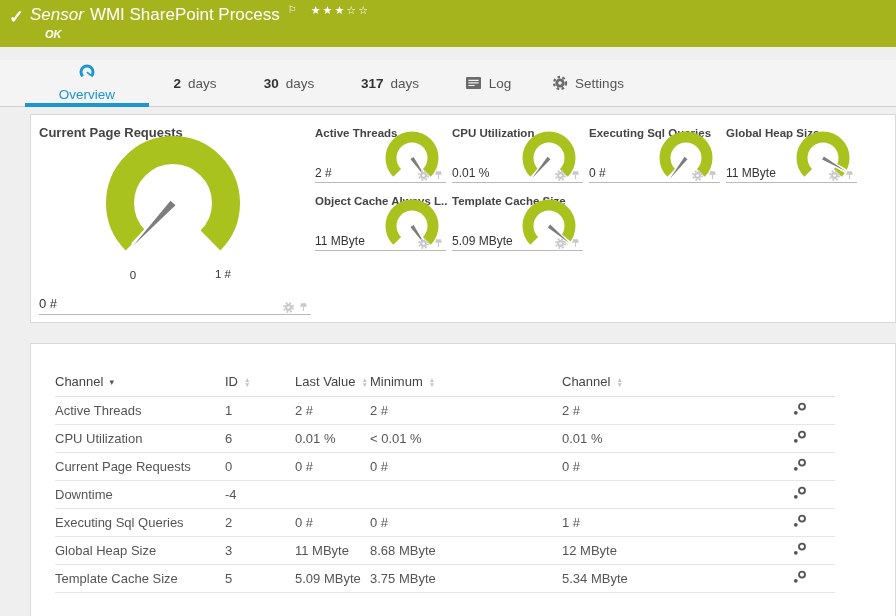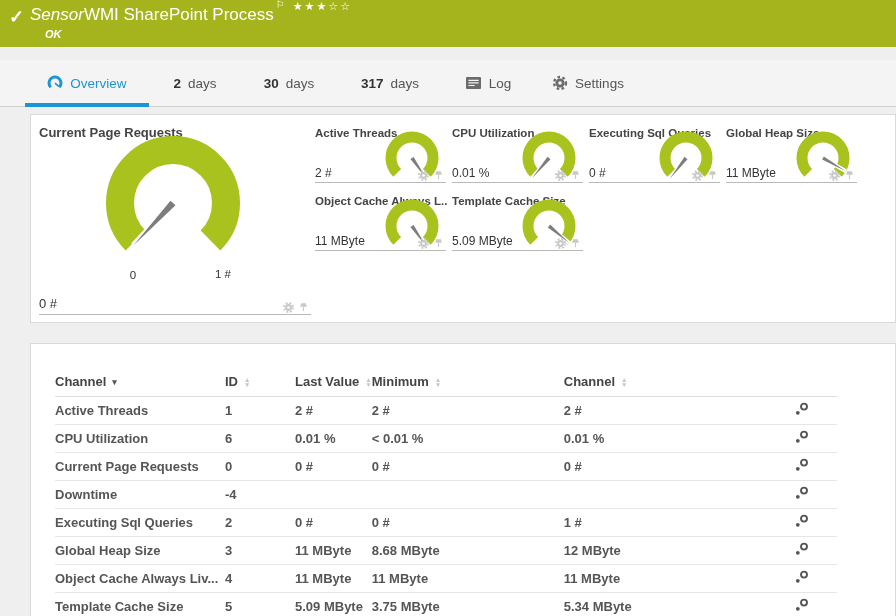--- a/index.html
+++ b/index.html
@@ -4,30 +4,30 @@
 <style>
   html,body{margin:0;padding:0;}
   body{
     width:896px;height:616px;overflow:hidden;position:relative;
     background:#efefef;font-family:"Liberation Sans",sans-serif;
     -webkit-font-smoothing:antialiased;
   }
   
   .topbar{height:47px;background:var(--green,#a5b41c);color:#fff;position:relative;}
   .chk{position:absolute;left:9px;top:6px;font-size:18px;font-weight:bold;}
-  .titleline{position:absolute;left:30px;top:5px;font-size:17px;display:flex;align-items:flex-start;gap:0;white-space:nowrap;}
+  .titleline{position:absolute;left:30px;top:5px;font-size:17px;display:flex;align-items:center;gap:6px;white-space:nowrap;}
   .kind{font-style:italic;}
   .flag{font-size:10px;position:relative;top:-6px;margin-left:2px;}
   .stars{font-size:11px;position:relative;top:-5px;letter-spacing:2px;margin-left:8px;cursor:pointer;}
   .status{position:absolute;left:45px;top:28px;font-size:11px;font-weight:bold;font-style:italic;}
   
   .tabs{margin-top:13px;height:47px;background:#f4f4f4;border-bottom:1px solid #cfcfcf;display:flex;padding-left:25px;box-sizing:border-box;}
   .tab{display:flex;align-items:center;justify-content:center;gap:7px;font-size:13.5px;color:#555;cursor:pointer;position:relative;flex:none;}
   .tab .tnum{font-weight:bold;color:#333;}
-  .tab.active{color:var(--blue,#1b96d3);}
+  .tab.active{color:var(--blue,#1b96d3);flex-direction:column;}
   .tab.active::after{content:'';position:absolute;left:0;right:0;bottom:-1px;height:4px;background:var(--blue,#1b96d3);}
   .tab svg{flex:none;}
   
   .panel{background:#fff;border:1px solid #d9d9d9;margin-left:30px;box-sizing:border-box;}
   .gaugepanel{margin-top:7px;height:209px;display:flex;}
   
   .biggauge{width:284px;position:relative;padding:10px 8px 0 8px;box-sizing:border-box;flex:none;}
   .bgtitle{font-size:13px;font-weight:bold;color:#444;}
   .biggauge > svg{display:block;margin:-9px auto 0 auto;}
   .bgbottom{position:absolute;left:8px;right:4px;bottom:7px;height:20px;border-bottom:1px solid #b9b9b9;font-size:13px;color:#333;}
@@ -37,21 +37,21 @@
   
   .smallgauges{flex:1;padding-top:12px;display:grid;grid-template-columns:repeat(4,135px);grid-auto-rows:68px;column-gap:2px;}
   .sg{position:relative;}
   .sgtitle{font-size:11.5px;font-weight:bold;color:#444;white-space:nowrap;overflow:hidden;max-width:132px;}
   .sg > svg{position:absolute;right:8px;top:3px;}
   .sgbottom{position:absolute;left:0;right:4px;top:38px;height:17px;border-bottom:1px solid #b9b9b9;font-size:12px;color:#333;}
   .sgval{position:absolute;left:0;bottom:2px;}
   
   .tablepanel{margin-top:20px;height:290px;padding-top:22px;}
   table{border-collapse:collapse;margin-left:24px;table-layout:fixed;font-size:13px;color:#555;}
-  th,td{padding:0;font-weight:bold;white-space:nowrap;overflow:hidden;}
+  th,td{padding:0;font-weight:normal;white-space:nowrap;overflow:hidden;}
   th{height:30px;color:#444;border-bottom:1px solid #dedede;text-align:left;cursor:pointer;}
   td{height:27px;border-bottom:1px solid #e6e6e6;}
   .coln{text-align:left;}
   .sorticon{display:inline-block;vertical-align:middle;margin-left:6px;}
   .sorticon.desc{color:#555;font-size:9px;}
   .sorticon.both i{display:block;font-style:normal;font-size:6.5px;line-height:5px;color:#c4c4cc;}
   td.iconcell{text-align:right;padding-right:28px;}
   td.iconcell span{cursor:pointer;display:inline-flex;}
 </style>
 </head>
@@ -394,33 +394,20 @@
           <td class="coln">8.68 MByte</td>
           <td class="coln">12 MByte</td>
           <td class="iconcell"><span>
               <svg width="14" height="14" viewBox="0 0 14 14">
                 <circle cx="9" cy="4.6" r="3" fill="none" stroke="#555" stroke-width="1.9"></circle>
                 <circle cx="2.8" cy="10.8" r="1.9" fill="#555"></circle>
               </svg>
             </span></td>
         </tr>
         <tr>
-          <td>Object Cache Always Liv...</td>
-          <td>4</td>
-          <td class="coln">11 MByte</td>
-          <td class="coln">11 MByte</td>
-          <td class="coln">11 MByte</td>
-          <td class="iconcell"><span>
-              <svg width="14" height="14" viewBox="0 0 14 14">
-                <circle cx="9" cy="4.6" r="3" fill="none" stroke="#555" stroke-width="1.9"></circle>
-                <circle cx="2.8" cy="10.8" r="1.9" fill="#555"></circle>
-              </svg>
-            </span></td>
-        </tr>
-        <tr>
           <td>Template Cache Size</td>
           <td>5</td>
           <td class="coln">5.09 MByte</td>
           <td class="coln">3.75 MByte</td>
           <td class="coln">5.34 MByte</td>
           <td class="iconcell"><span>
               <svg width="14" height="14" viewBox="0 0 14 14">
                 <circle cx="9" cy="4.6" r="3" fill="none" stroke="#555" stroke-width="1.9"></circle>
                 <circle cx="2.8" cy="10.8" r="1.9" fill="#555"></circle>
               </svg>

